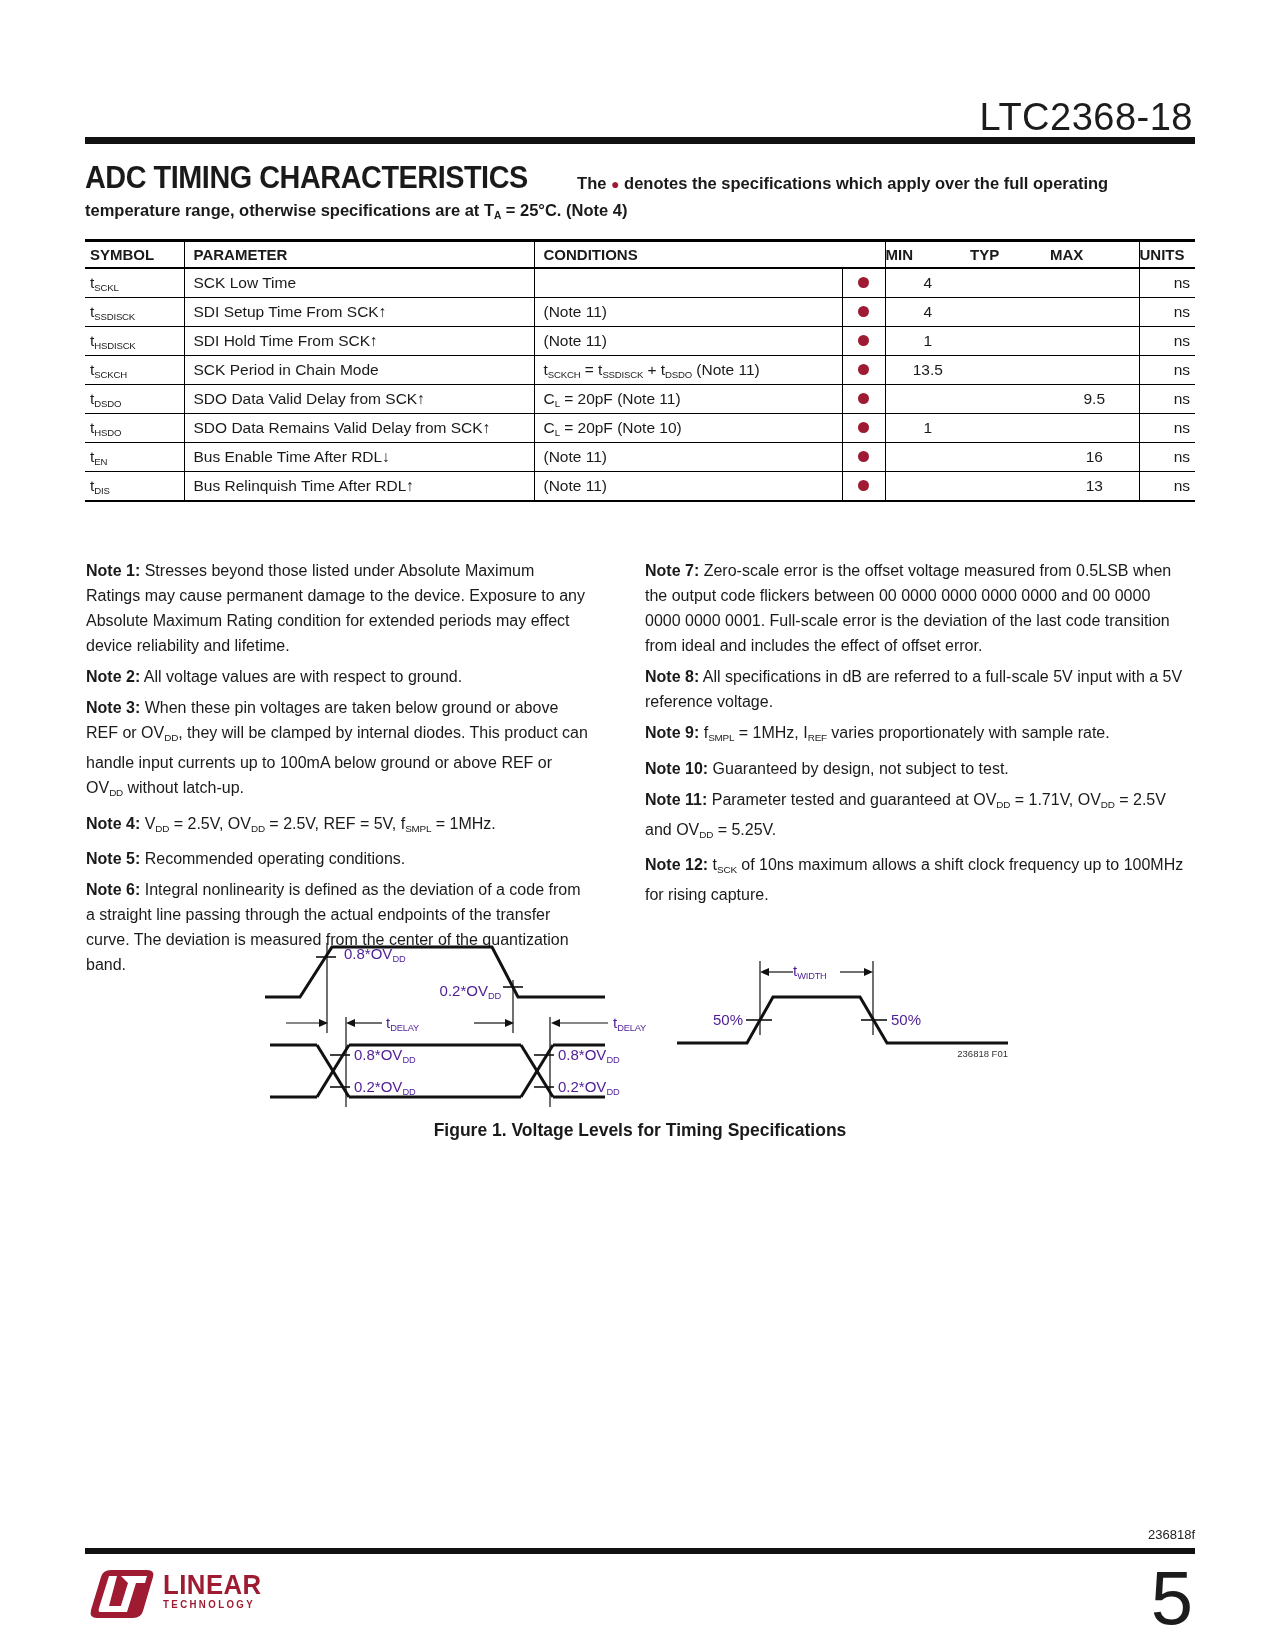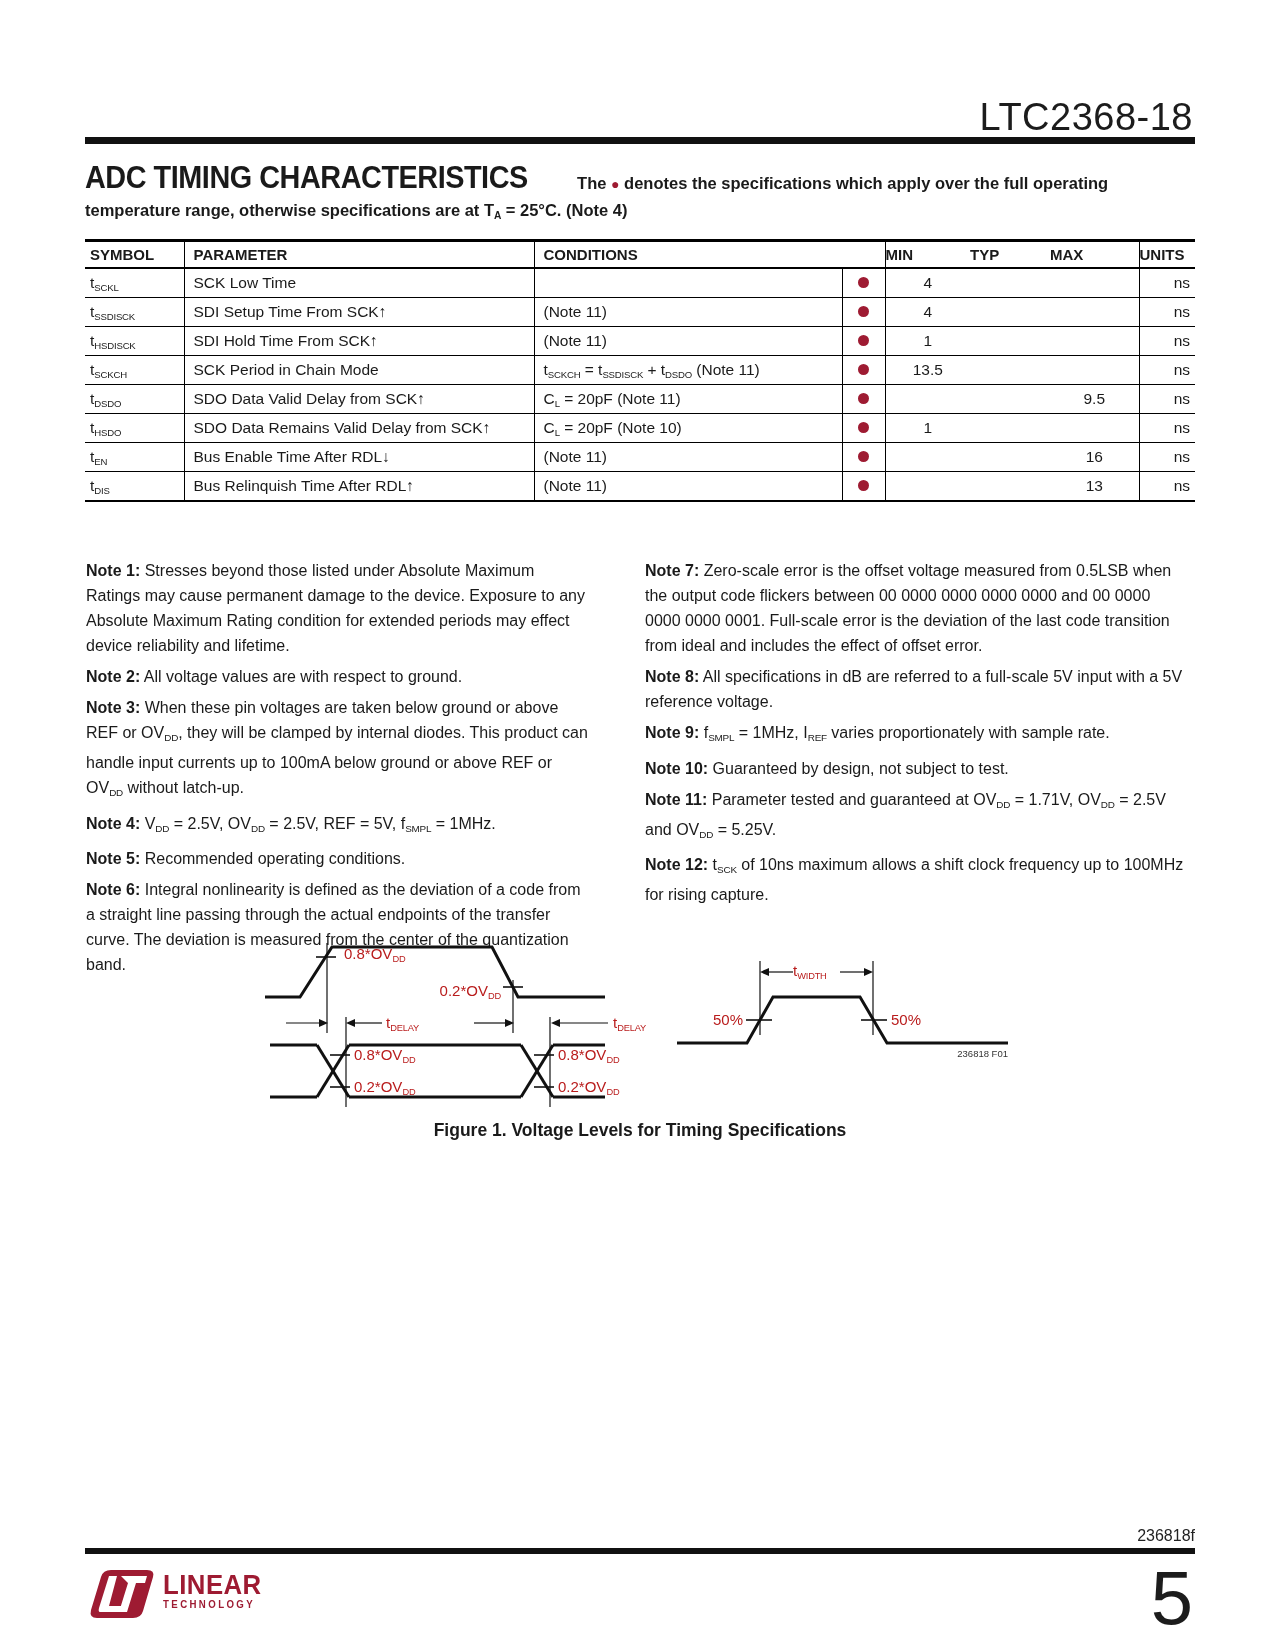--- a/index.html
+++ b/index.html
@@ -43,28 +43,28 @@
 
   
   .notes-col{position:absolute;top:558px;font-size:16px;line-height:25px;}
   .notes-left{left:86px;width:506px;}
   .notes-right{left:645px;width:540px;}
   .notes-col p{margin:0 0 6px 0;}
   .nlab{font-weight:700;}
 
   
   .figure-area{position:absolute;top:885px;left:240px;width:775px;height:245px;}
-  .fig-label{position:absolute;font-size:15px;white-space:nowrap;color:#b91c1c;}
+  .fig-label{position:absolute;font-size:15px;white-space:nowrap;color:#4c1d95;}
   .fig-label.ra{text-align:right;}
   .fig-code{position:absolute;font-size:9.5px;color:#333;}
   .fig-caption{position:absolute;top:1120px;left:85px;width:1110px;text-align:center;
                font-size:17.5px;font-weight:700;}
 
   
-  .doc-code{position:absolute;top:1527px;right:80px;font-size:16px;color:#222;}
+  .doc-code{position:absolute;top:1527px;right:80px;font-size:13px;color:#222;}
   .bottom-rule{position:absolute;top:1548px;left:85px;width:1110px;height:6px;background:#111;}
   .logo{position:absolute;top:1568px;left:85px;display:flex;align-items:flex-start;gap:6px;}
   .logo-text{display:flex;flex-direction:column;align-items:flex-start;margin-top:4px;}
   .logo-linear{font-size:28px;font-weight:700;color:#9E1B32;letter-spacing:0.5px;
                line-height:26px;transform:scaleX(0.92);transform-origin:left top;}
   .logo-tech{font-size:10.5px;font-weight:700;color:#9E1B32;letter-spacing:2.6px;
              line-height:13px;transform:scaleX(0.92);transform-origin:left top;}
   .page-number{position:absolute;top:1558px;right:82px;font-size:76px;font-weight:300;
                color:#1c1c1c;line-height:80px;}
 </style>

